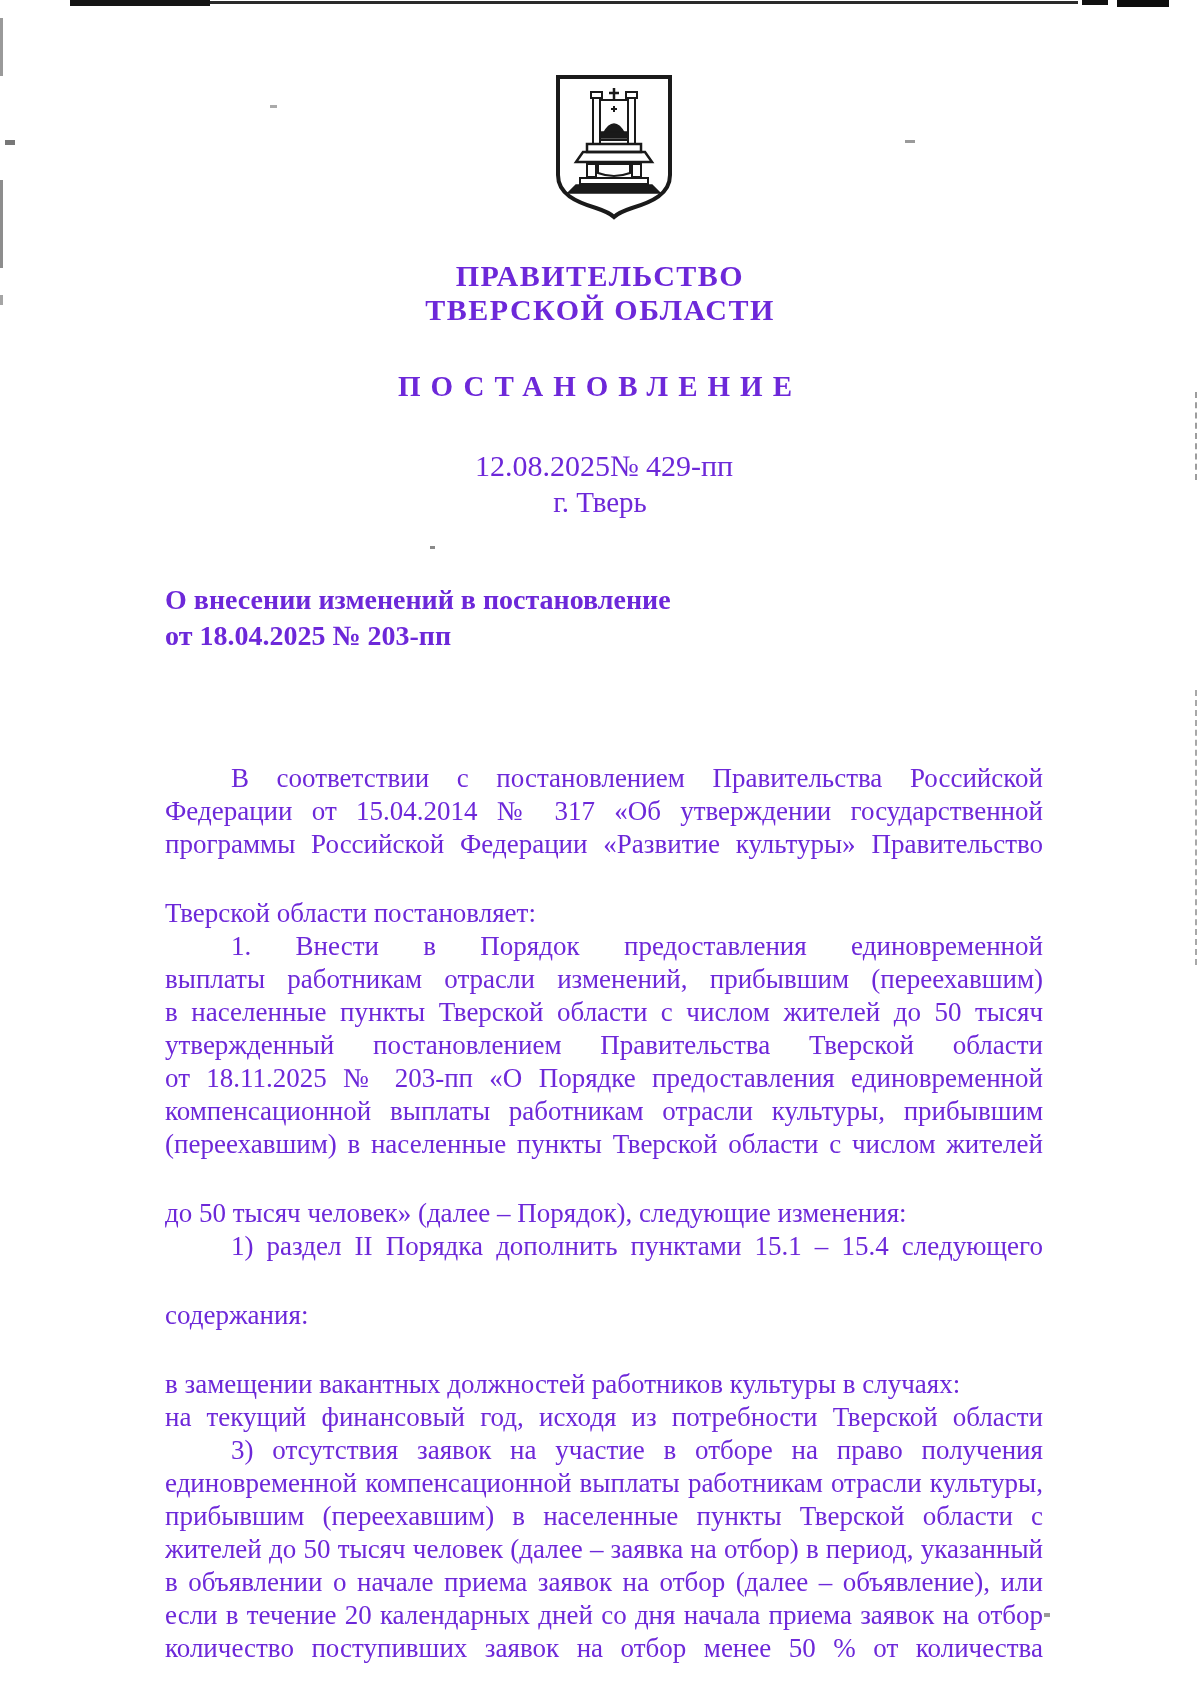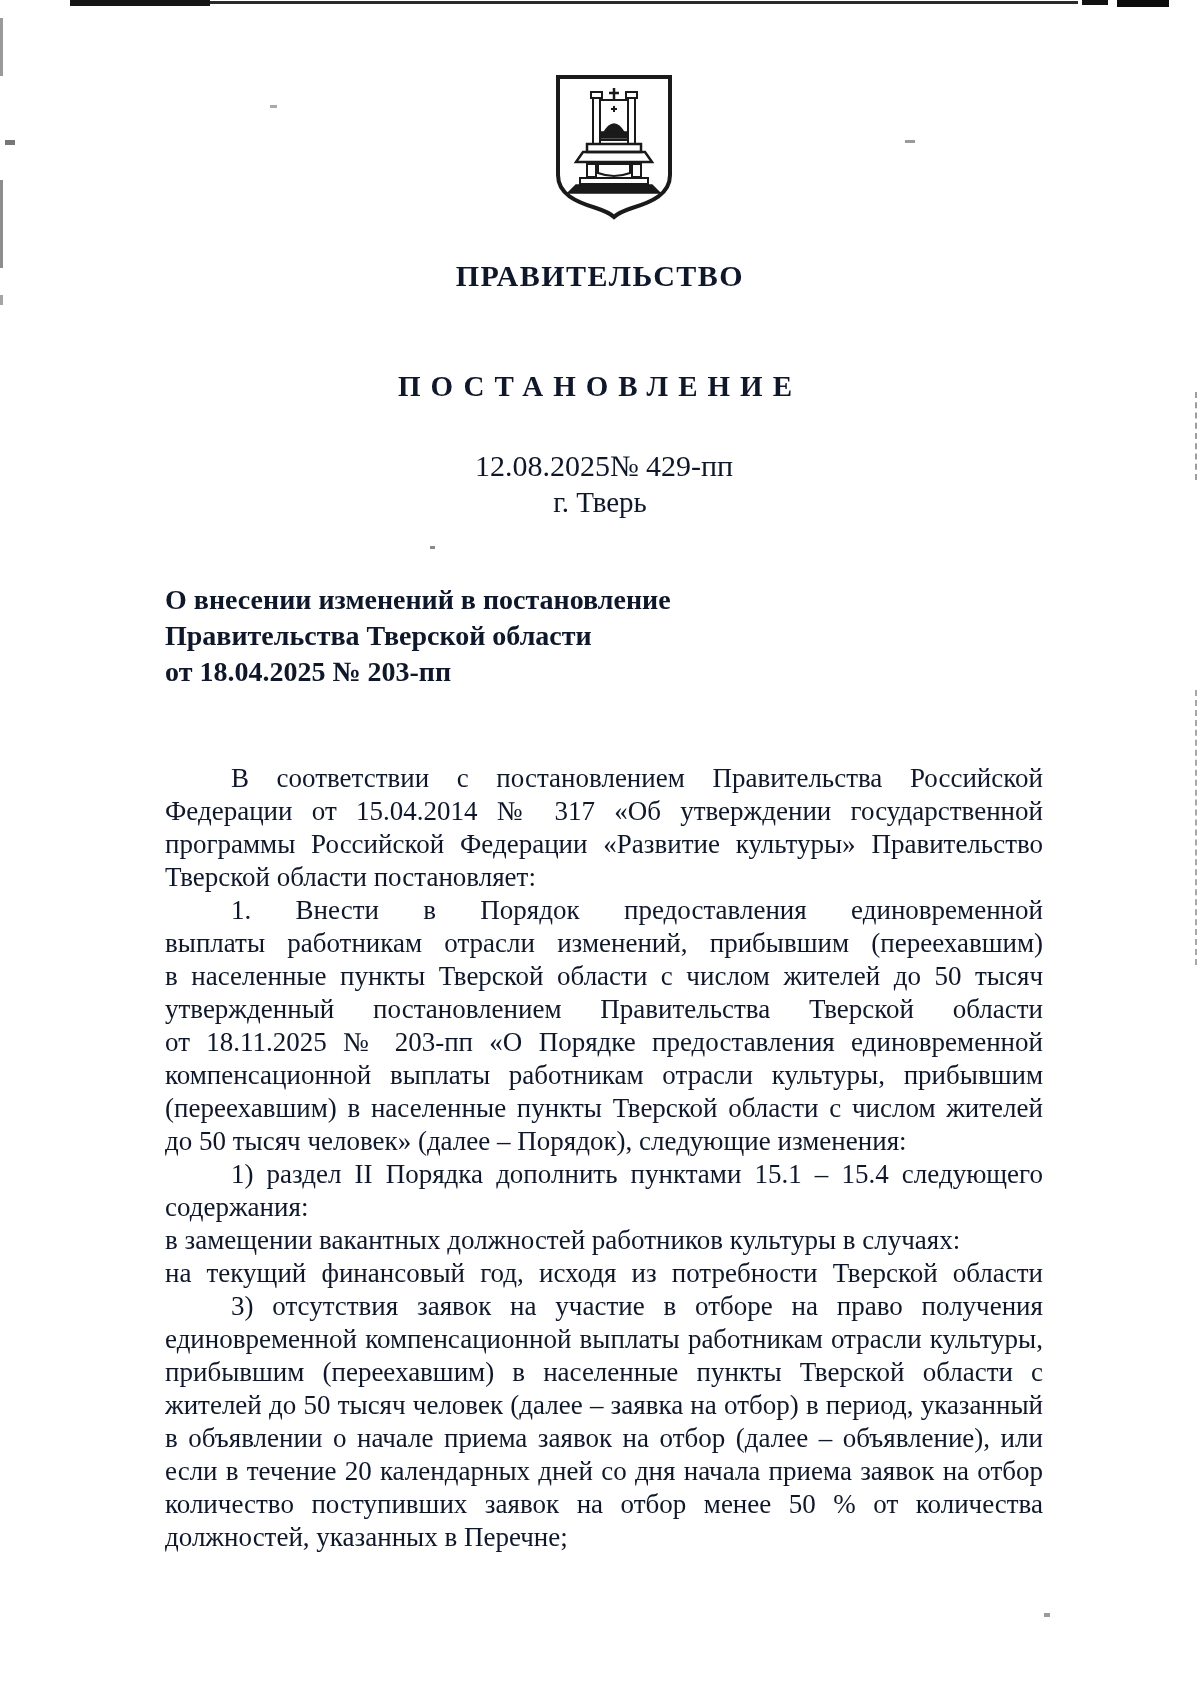--- a/index.html
+++ b/index.html
@@ -1,21 +1,21 @@
 <!DOCTYPE html>
 <html lang="ru"><head>
 <meta charset="utf-8">
 <style>
   html,body{margin:0;padding:0;background:#ffffff;}
   .page{
     position:relative;
     width:1200px;height:1695px;
     background:#ffffff;
     font-family:"Liberation Serif","DejaVu Serif",serif;
-    color:#0f172a;
+    color:#6d28d9;
     overflow:hidden;
   }
   
   .art{position:absolute;pointer-events:none;}
   .a-top1{left:70px;top:0;width:140px;height:6px;background:#151515;}
   .a-top2{left:210px;top:1px;width:868px;height:3px;background:#2a2a2a;}
   .a-top3{left:1082px;top:0;width:26px;height:5px;background:#111;}
   .a-top4{left:1117px;top:0;width:52px;height:7px;background:#0d0d0d;}
   .a-left1{left:0;top:18px;width:3px;height:58px;background:#9a9a9a;}
   .a-left2{left:0;top:180px;width:3px;height:88px;background:#8d8d8d;}
@@ -50,21 +50,21 @@
   .bodytext{
     position:absolute;left:165px;top:762px;width:878px;
     font-size:27px;
   }
   .bl{
     height:33px;line-height:33px;overflow:hidden;
     text-align:justify;text-align-last:justify;
     white-space:normal;
   }
   .bl.indent{padding-left:66px;}
-  .bl.last{text-align-last:left;}
+  .bl.last{text-align-last:left;margin-top:36px;}
 </style>
 </head>
 <body>
 
 <div class="page">
 
   <div class="art a-top1"></div>
   <div class="art a-top2"></div>
   <div class="art a-top3"></div>
   <div class="art a-top4"></div>
@@ -105,33 +105,33 @@
         <rect x="34" y="92" width="9" height="13" stroke-width="2"></rect>
         <rect x="79" y="92" width="9" height="13" stroke-width="2"></rect>
 
         <rect x="27" y="106" width="68" height="6" stroke-width="2"></rect>
         <path d="M23,113 h76 l8,8 h-92 z" stroke-width="1.5" fill="#1a1a1a"></path>
       </g>
     </svg>
   </div>
 
   <div class="centercol org">ПРАВИТЕЛЬСТВО</div>
+  <div class="centercol org" style="top:292px;">ТВЕРСКОЙ ОБЛАСТИ</div>
 
   <div class="centercol doctype">ПОСТАНОВЛЕНИЕ</div>
 
   <div class="metarow">
     <span>12.08.2025</span>
     <span>№ 429-пп</span>
   </div>
 
   <div class="centercol city">г. Тверь</div>
 
   <div class="title">
     <div>О внесении изменений в постановление</div>
-    <div>Правительства Тверской области</div>
     <div>от 18.04.2025 № 203-пп</div>
   </div>
 
   <div class="bodytext">
     <div class="bl indent">В соответствии с постановлением Правительства Российской</div>
     <div class="bl">Федерации от 15.04.2014 № 317 «Об утверждении государственной</div>
     <div class="bl">программы Российской Федерации «Развитие культуры» Правительство</div>
     <div class="bl last">Тверской области постановляет:</div>
     <div class="bl indent">1. Внести в Порядок предоставления единовременной компенсационной</div>
     <div class="bl">выплаты работникам отрасли изменений, прибывшим (переехавшим)</div>

